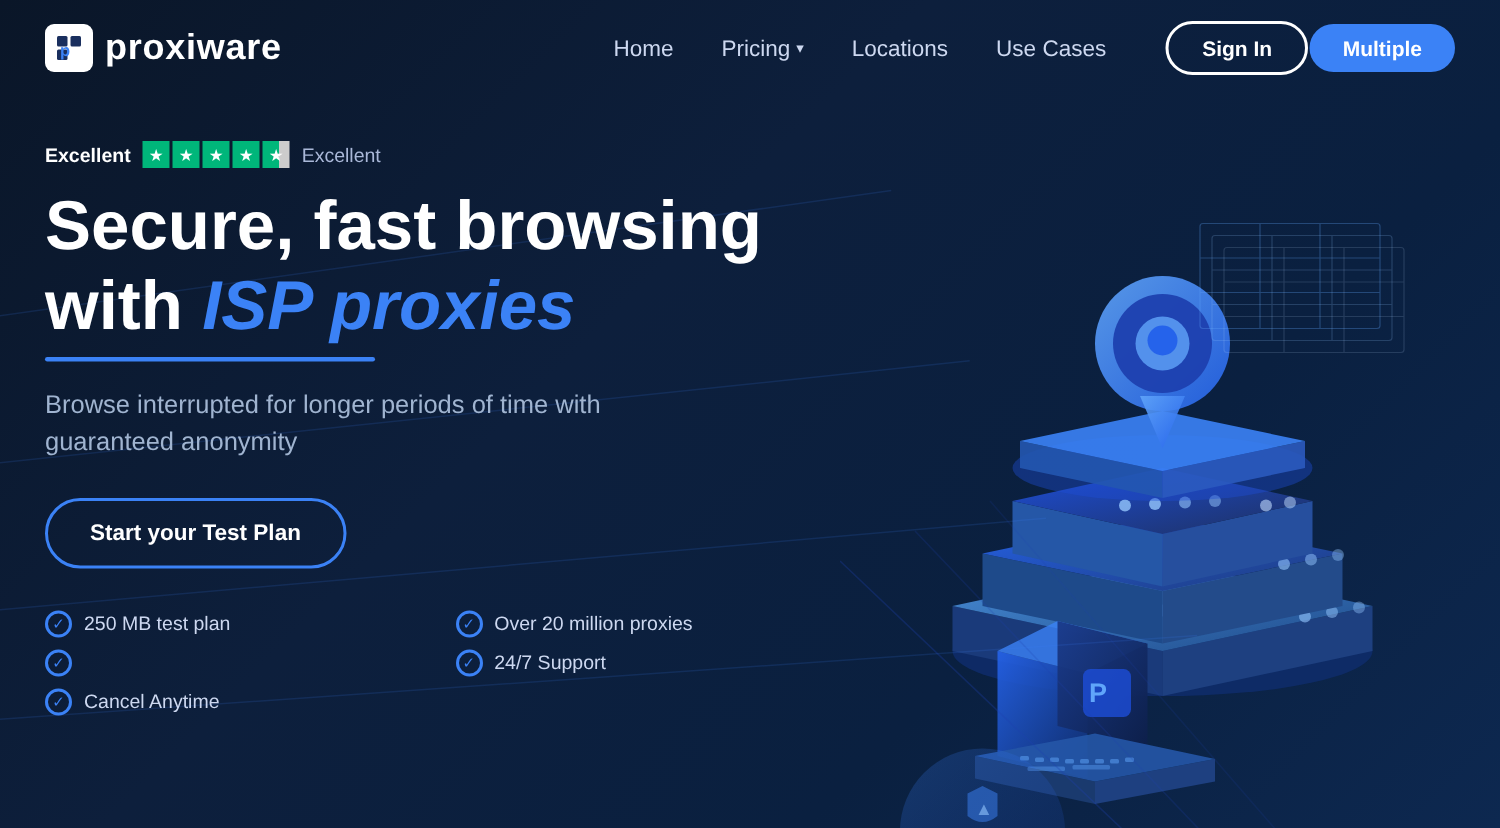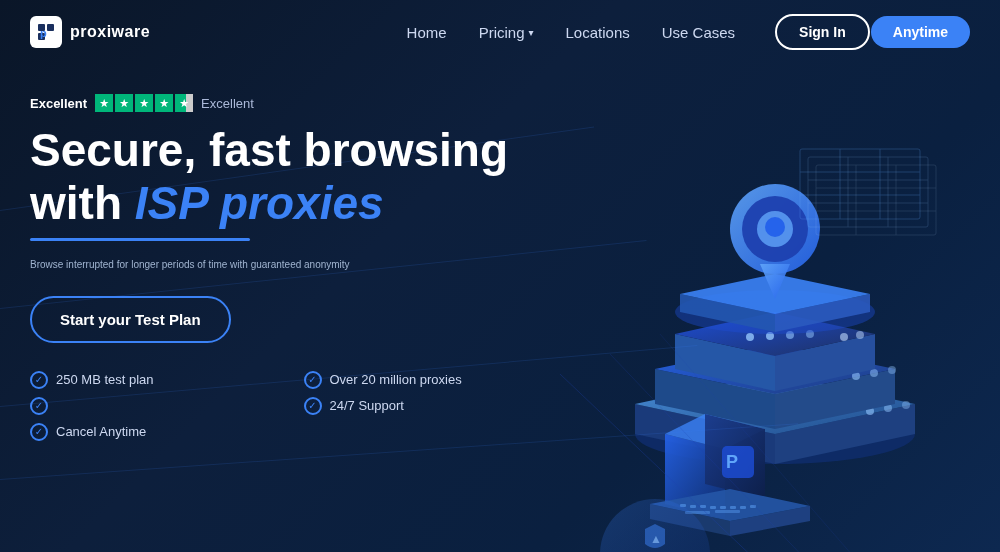--- a/index.html
+++ b/index.html
@@ -34,21 +34,21 @@
       background: #fff;
       border-radius: 6px;
       display: flex;
       align-items: center;
       justify-content: center;
       font-weight: 900;
       font-size: 16px;
       color: #1a2f5e;
     }
     .logo-text {
-      font-size: 16px;
+      font-size: 24px;
       font-weight: 700;
       color: #fff;
       letter-spacing: 0.5px;
     }
     .nav-links {
       display: flex;
       align-items: center;
       gap: 32px;
       margin-right: 40px;
       margin-left: 28px;
@@ -148,21 +148,21 @@
       color: #3b82f6;
     }
     .hero-title-underline {
       width: 220px;
       height: 3px;
       background: #3b82f6;
       margin-bottom: 16px;
       border-radius: 2px;
     }
     .hero-subtitle {
-      font-size: 10px;
+      font-size: 17px;
       color: #a0b4d0;
       margin-bottom: 24px;
       max-width: 380px;
       line-height: 1.5;
     }
     .btn-cta {
       padding: 13px 28px;
       border: 2px solid #3b82f6;
       border-radius: 30px;
       background: transparent;
@@ -251,21 +251,21 @@
     <a class="nav-link">
       <span>Pricing</span>
       <span style="font-size:10px;">▾</span>
     </a>
     <a class="nav-link">Locations</a>
     <a class="nav-link">Use Cases</a>
   </div>
 
   <div class="nav-actions">
     <button class="btn-signin">Sign In</button>
-    <button class="btn-register">Anytime</button>
+    <button class="btn-register">Multiple</button>
   </div>
 </nav>
 
 <section class="hero">
 
   <div class="bg-lines">
     <div class="bg-line" style="top:30%; left:0; width:60%; transform:rotate(-8deg);"></div>
     <div class="bg-line" style="top:50%; left:0; width:65%; transform:rotate(-6deg);"></div>
     <div class="bg-line" style="top:70%; left:0; width:70%; transform:rotate(-5deg);"></div>
     <div class="bg-line" style="top:85%; left:0; width:80%; transform:rotate(-4deg);"></div>

